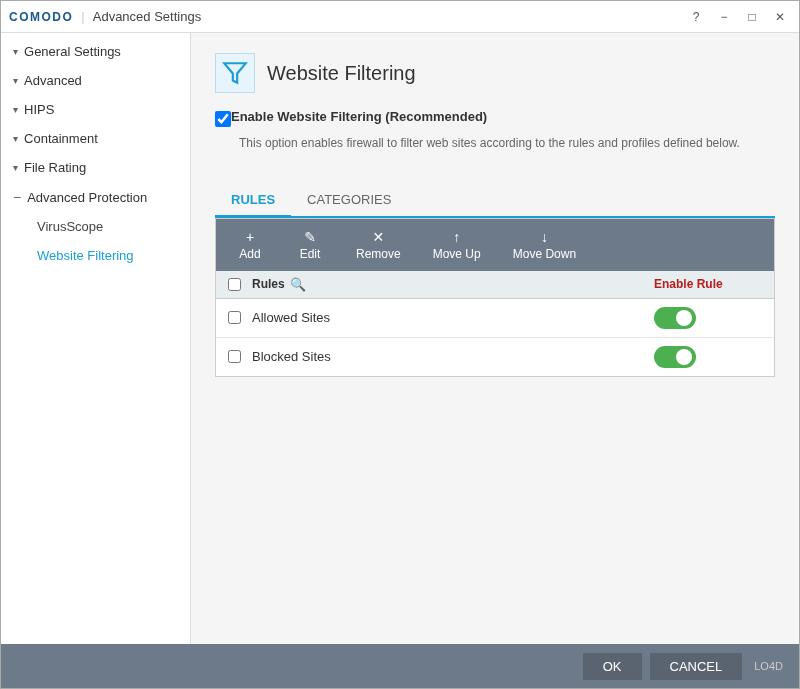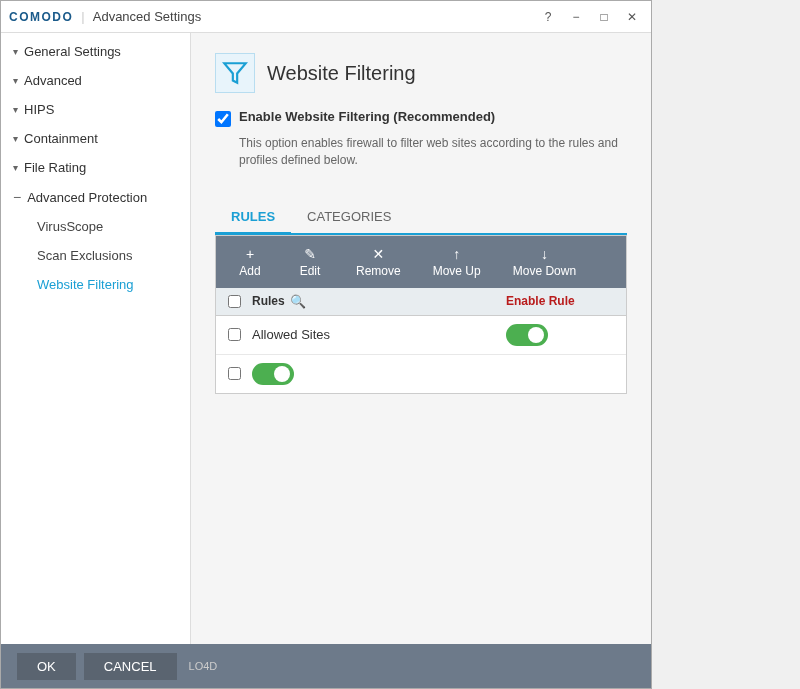--- a/index.html
+++ b/index.html
@@ -1,18 +1,18 @@
 <!DOCTYPE html>
 <html><head>
   <meta charset="utf-8">
   <style>
     * { box-sizing: border-box; margin: 0; padding: 0; }
     body { font-family: 'Segoe UI', Arial, sans-serif; font-size: 13px; background: #f0f0f0; width: 800px; height: 689px; overflow: hidden; }
 
-    .window { width: 652px; height: 689px; background: #f5f5f5; border: 1px solid #aaa; display: flex; flex-direction: column; }
+    .window { width: 800px; height: 689px; background: #f5f5f5; border: 1px solid #aaa; display: flex; flex-direction: column; }
 
     
     .titlebar { background: #fff; height: 32px; display: flex; align-items: center; padding: 0 8px; border-bottom: 1px solid #ddd; flex-shrink: 0; }
     .titlebar-title { font-size: 13px; color: #444; flex: 1; }
     .titlebar-controls { display: flex; gap: 6px; }
     .titlebar-btn { width: 22px; height: 22px; display: flex; align-items: center; justify-content: center; cursor: pointer; color: #555; font-size: 12px; border: none; background: none; }
 
     
     .main-layout { display: flex; flex: 1; overflow: hidden; }
 
@@ -28,21 +28,21 @@
 
     
     .content { flex: 1; padding: 20px 24px; overflow-y: auto; background: #f5f5f5; }
 
     
     .page-header { display: flex; align-items: center; gap: 12px; margin-bottom: 16px; }
     .page-icon { width: 40px; height: 40px; background: #e8f4fb; border: 1px solid #b8ddf0; display: flex; align-items: center; justify-content: center; color: #1a9fd4; font-size: 20px; }
     .page-title { font-size: 20px; color: #333; font-weight: 400; }
 
     
-    .enable-section { display: flex; align-items: flex-start; gap: 8px; margin-bottom: 8px; }
+    .enable-section { display: flex; align-items: flex-start; margin-bottom: 8px; }
     .enable-checkbox { width: 16px; height: 16px; margin-top: 2px; cursor: pointer; flex-shrink: 0; }
     .enable-label { font-size: 13px; font-weight: 600; color: #333; }
     .enable-desc { font-size: 12px; color: #666; margin-left: 24px; margin-bottom: 32px; line-height: 1.4; }
 
     
     .tabs { display: flex; border-bottom: 2px solid #1a9fd4; margin-bottom: 0; }
     .tab { padding: 8px 16px; cursor: pointer; font-size: 13px; color: #666; border-bottom: 3px solid transparent; margin-bottom: -2px; }
     .tab.active { color: #1a9fd4; border-bottom: 3px solid #1a9fd4; font-weight: 600; }
 
     
@@ -63,21 +63,21 @@
     .row-name { flex: 1; color: #333; font-size: 13px; }
     .row-toggle { width: 120px; display: flex; align-items: center; }
 
     
     .toggle { position: relative; width: 42px; height: 22px; cursor: pointer; }
     .toggle input { opacity: 0; width: 0; height: 0; }
     .toggle-slider { position: absolute; top: 0; left: 0; right: 0; bottom: 0; background: #4caf50; border-radius: 22px; transition: 0.2s; }
     .toggle-slider:before { position: absolute; content: ""; height: 16px; width: 16px; left: 22px; bottom: 3px; background: white; border-radius: 50%; transition: 0.2s; }
 
     
-    .footer { height: 44px; background: #6d7a8a; display: flex; align-items: center; padding: 0 16px; gap: 8px; flex-shrink: 0; }
+    .footer { height: 44px; background: #6d7a8a; display: flex; align-items: center; justify-content: flex-end; padding: 0 16px; gap: 8px; flex-shrink: 0; }
     .footer-btn { padding: 6px 20px; font-size: 13px; cursor: pointer; border: none; }
     .footer-btn.ok { background: #5a6470; color: #fff; }
     .footer-btn.cancel { background: #5a6470; color: #fff; }
     .footer-logo { color: #ccc; font-size: 11px; margin-left: 4px; }
 
     
     .comodo-logo { display: flex; align-items: center; gap: 2px; }
     .comodo-text { font-size: 12px; font-weight: 800; color: #1a5a8a; letter-spacing: 1.5px; }
   </style>
 </head>
@@ -123,23 +123,20 @@
         <span class="chevron">▾</span>
         <span>File Rating</span>
       </div>
       <div class="sidebar-item section">
         <span class="minus">−</span>
         <span>Advanced Protection</span>
       </div>
       <div class="sidebar-item sub">
         <span>VirusScope</span>
       </div>
-      <div class="sidebar-item sub">
-        <span>Scan Exclusions</span>
-      </div>
       <div class="sidebar-item sub active">
         <span>Website Filtering</span>
       </div>
     </div>
 
     <div class="content">
 
       <div class="page-header">
         <div class="page-icon">
           <svg width="26" height="26" viewBox="0 0 24 24" fill="none" stroke="#1a9fd4" stroke-width="2">
@@ -206,20 +203,21 @@
               <input type="checkbox" checked="" style="">
               <span class="toggle-slider"></span>
             </label>
           </div>
         </div>
 
         <div class="table-row">
           <div class="row-check">
             <input type="checkbox" style="">
           </div>
+          <div class="row-name">Blocked Sites</div>
           <div class="row-toggle">
             <label class="toggle">
               <input type="checkbox" checked="" style="">
               <span class="toggle-slider"></span>
             </label>
           </div>
         </div>
       </div>
     </div>
   </div>

